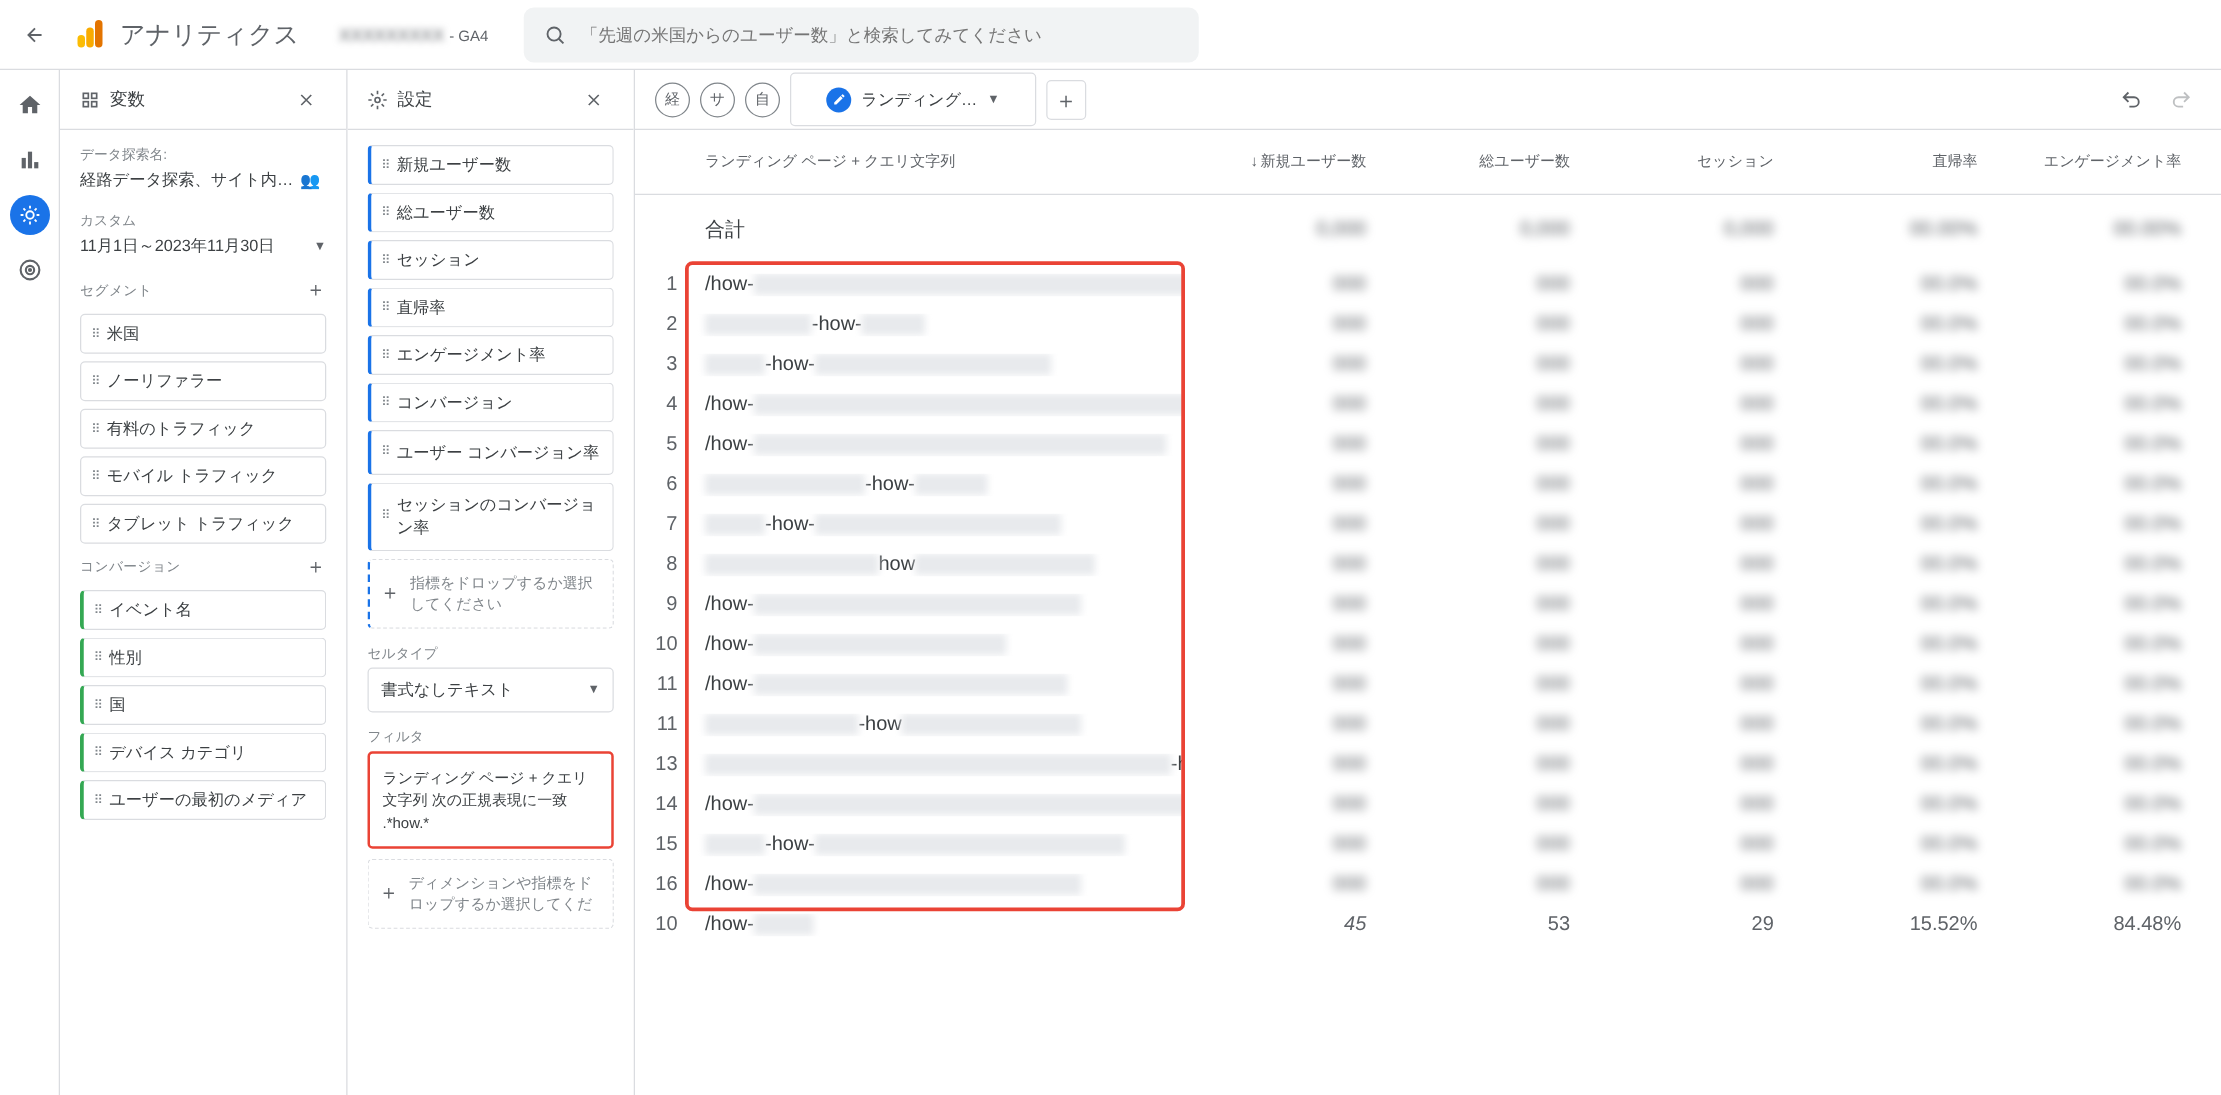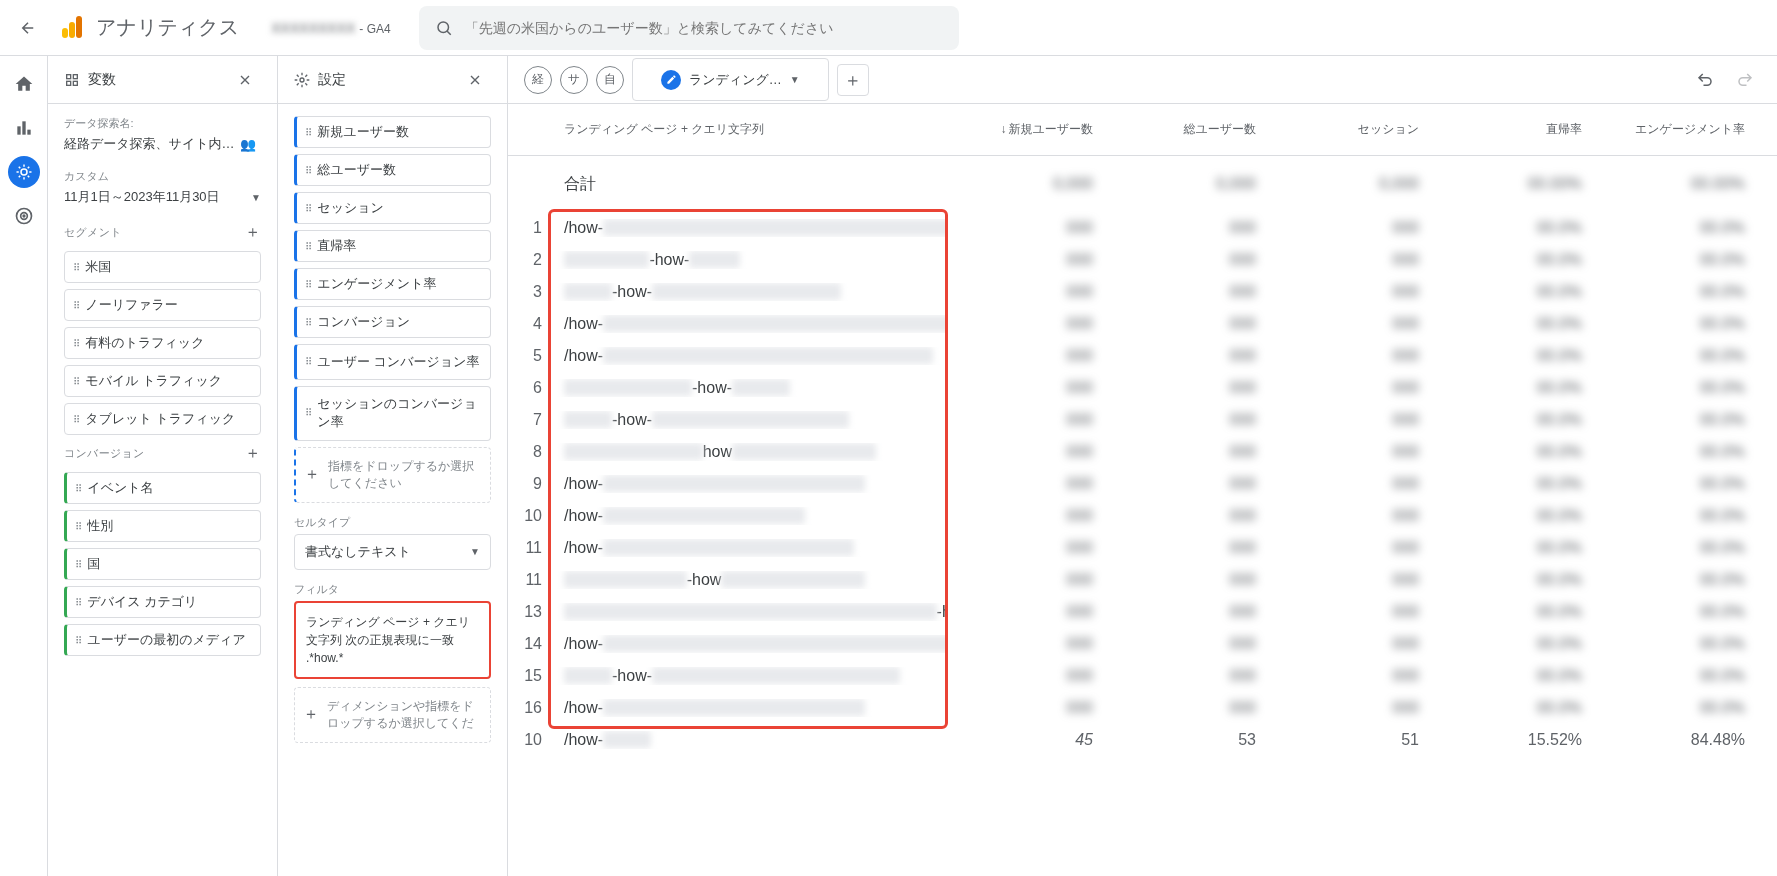--- a/index.html
+++ b/index.html
@@ -464,21 +464,21 @@
             <div class="td-num">000</div>
             <div class="td-num">000</div>
             <div class="td-num">00.0%</div>
             <div class="td-num">00.0%</div>
           </div>
           <div class="table-row">
             <div class="td-index">10</div>
             <div class="td-path">/how-<span class="blur-span">xxxxxx</span></div>
             <div class="td-num" style="filter:none;font-style:italic;">45</div>
             <div class="td-num" style="filter:none;">53</div>
-            <div class="td-num" style="filter:none;">51</div>
+            <div class="td-num" style="filter:none;">29</div>
             <div class="td-num" style="filter:none;">15.52%</div>
             <div class="td-num" style="filter:none;">84.48%</div>
           </div>
         </div>
       <div class="highlight-box" style="top:105px;left:40px;width:400px;height:520px;"></div>
     </div>
   </div>
 </div>
 
 </body></html>

